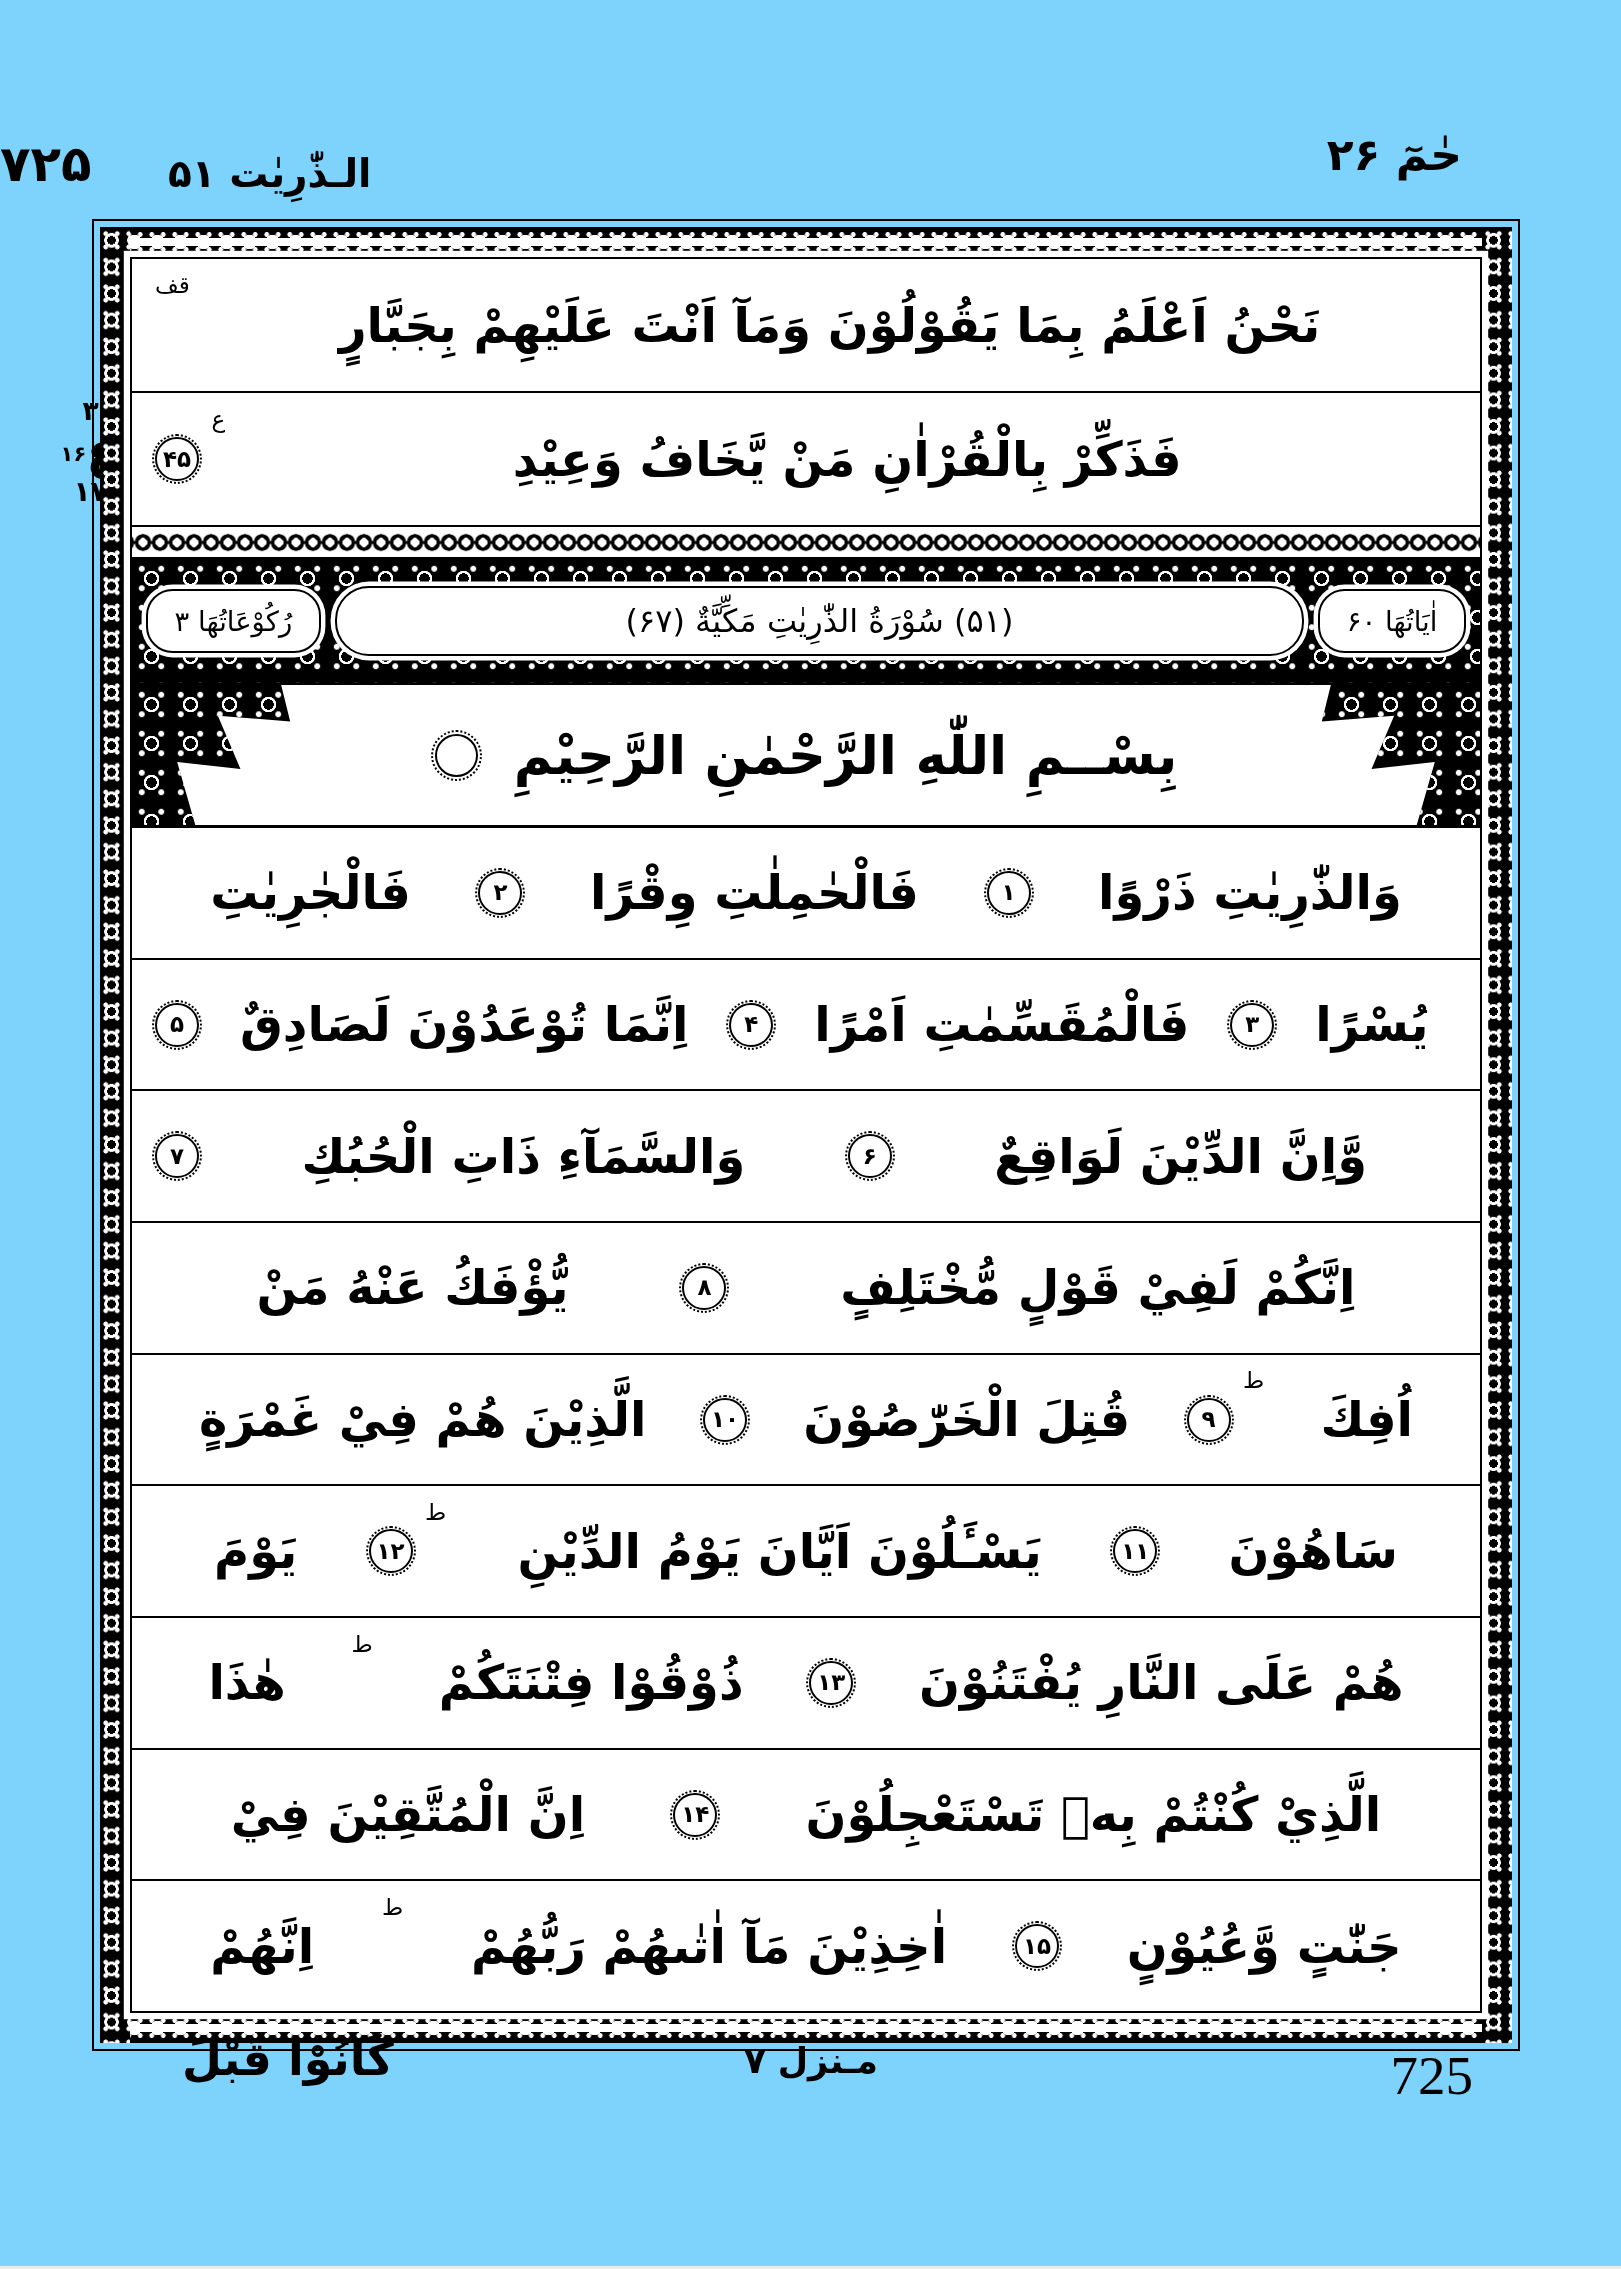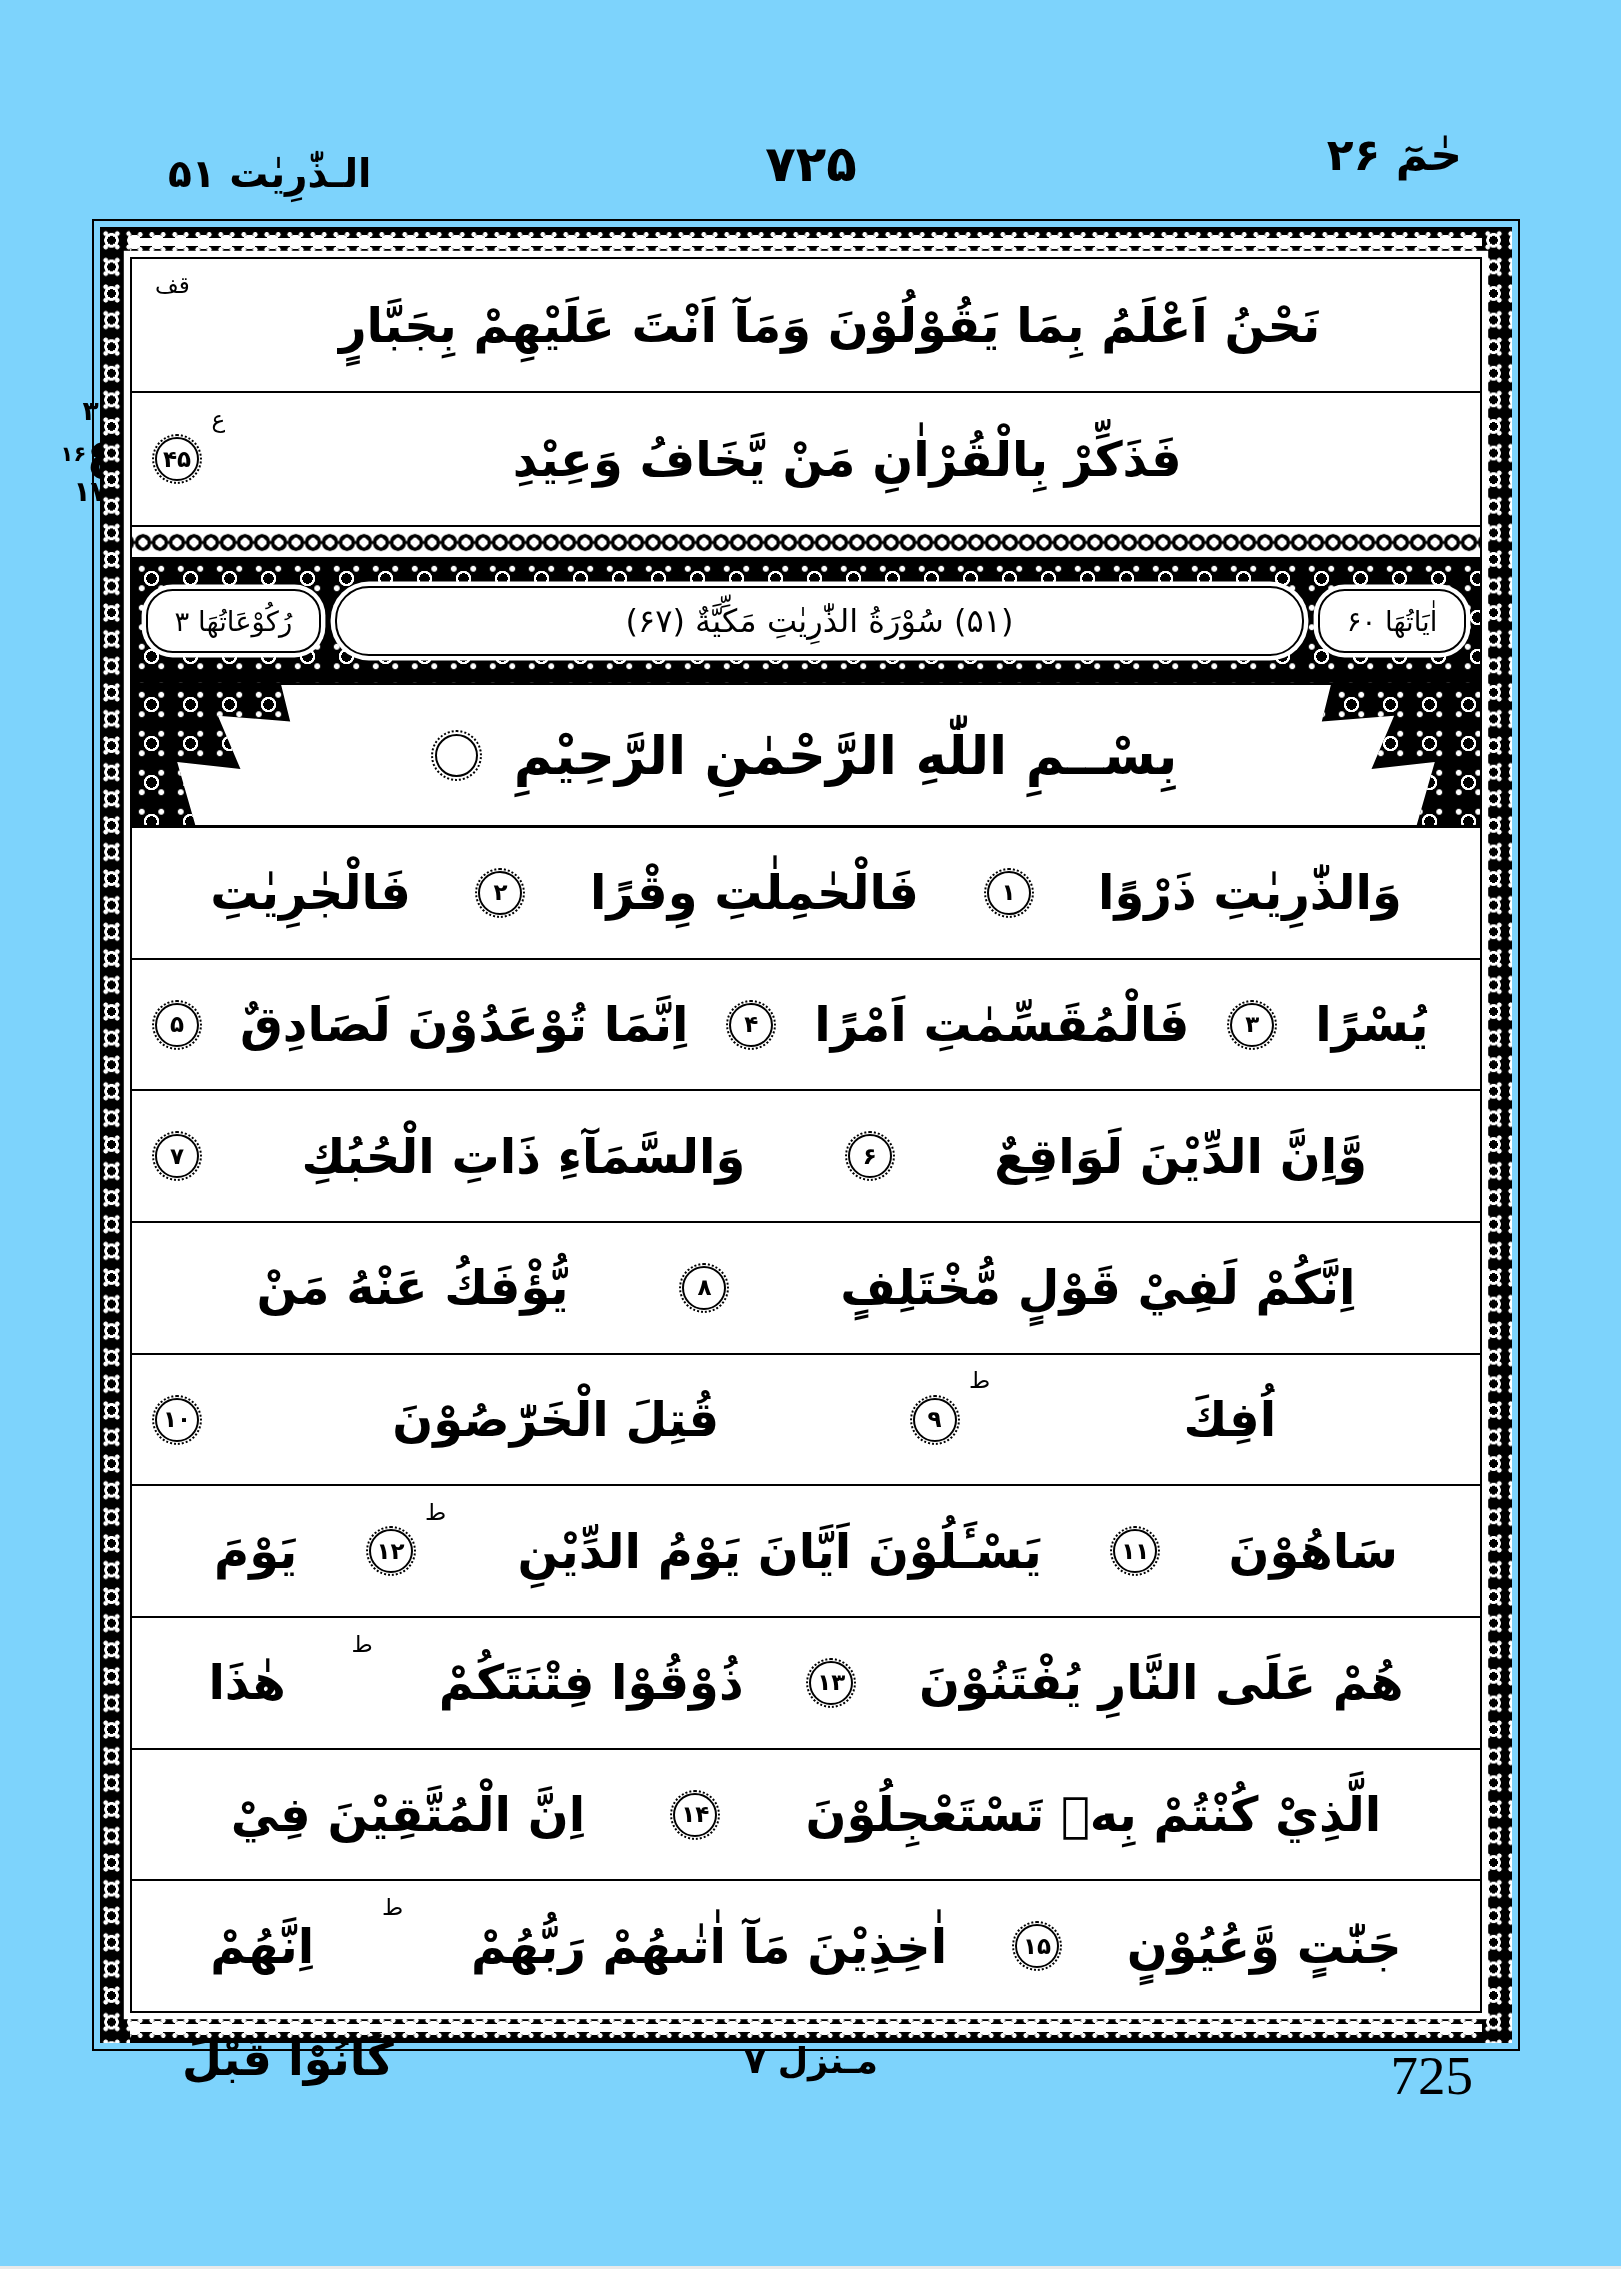--- a/index.html
+++ b/index.html
@@ -7,21 +7,21 @@
   .page{
     position:relative;
     width:1622px;height:2266px;
     background:#7dd3fc;
     overflow:hidden;
     font-family:"DejaVu Sans",sans-serif;
     color:#000;
   }
   
   .hdr-left{position:absolute;top:151px;left:168px;font-size:39px;font-weight:bold;direction:rtl;}
-  .hdr-center{position:absolute;top:135px;left:0;right:0;text-align:center;font-size:50px;font-weight:bold;}
+  .hdr-center{position:absolute;top:135px;left:0;right:0;text-align:left;font-size:50px;font-weight:bold;}
   .hdr-right{position:absolute;top:129px;right:160px;font-size:44px;font-weight:bold;direction:rtl;}
   
   .margin-marker{position:absolute;top:397px;left:55px;width:71px;text-align:center;font-weight:bold;line-height:1.05;}
   .margin-marker .mm-top{font-size:26.6px;}
   .margin-marker .mm-ain{font-size:50px;}
   .margin-marker .mm-ain .mm-sm{font-size:21px;vertical-align:7px;}
   .margin-marker .mm-bot{font-size:28px;}
   
   .frame{position:absolute;left:100px;top:227px;width:1412px;height:1816px;}
   .frame::before{content:"";position:absolute;inset:-8px;border:2.7px solid #000;pointer-events:none;}
@@ -188,20 +188,21 @@
             <span class="t">اِنَّكُمْ لَفِيْ قَوْلٍ مُّخْتَلِفٍ</span>
             <span class="marker">۸</span>
             <span class="t">يُّؤْفَكُ عَنْهُ مَنْ</span>
           </div>
           <div class="row">
             <span class="t">اُفِكَ</span>
             <span class="stop">ط</span>
             <span class="marker">۹</span>
             <span class="t">قُتِلَ الْخَرّٰصُوْنَ</span>
             <span class="marker">۱۰</span>
+            <span class="t">الَّذِيْنَ هُمْ فِيْ غَمْرَةٍ</span>
           </div>
           <div class="row">
             <span class="t">سَاهُوْنَ</span>
             <span class="marker">۱۱</span>
             <span class="t">يَسْـَٔلُوْنَ اَيَّانَ يَوْمُ الدِّيْنِ</span>
             <span class="stop">ط</span>
             <span class="marker">۱۲</span>
             <span class="t">يَوْمَ</span>
           </div>
           <div class="row">

